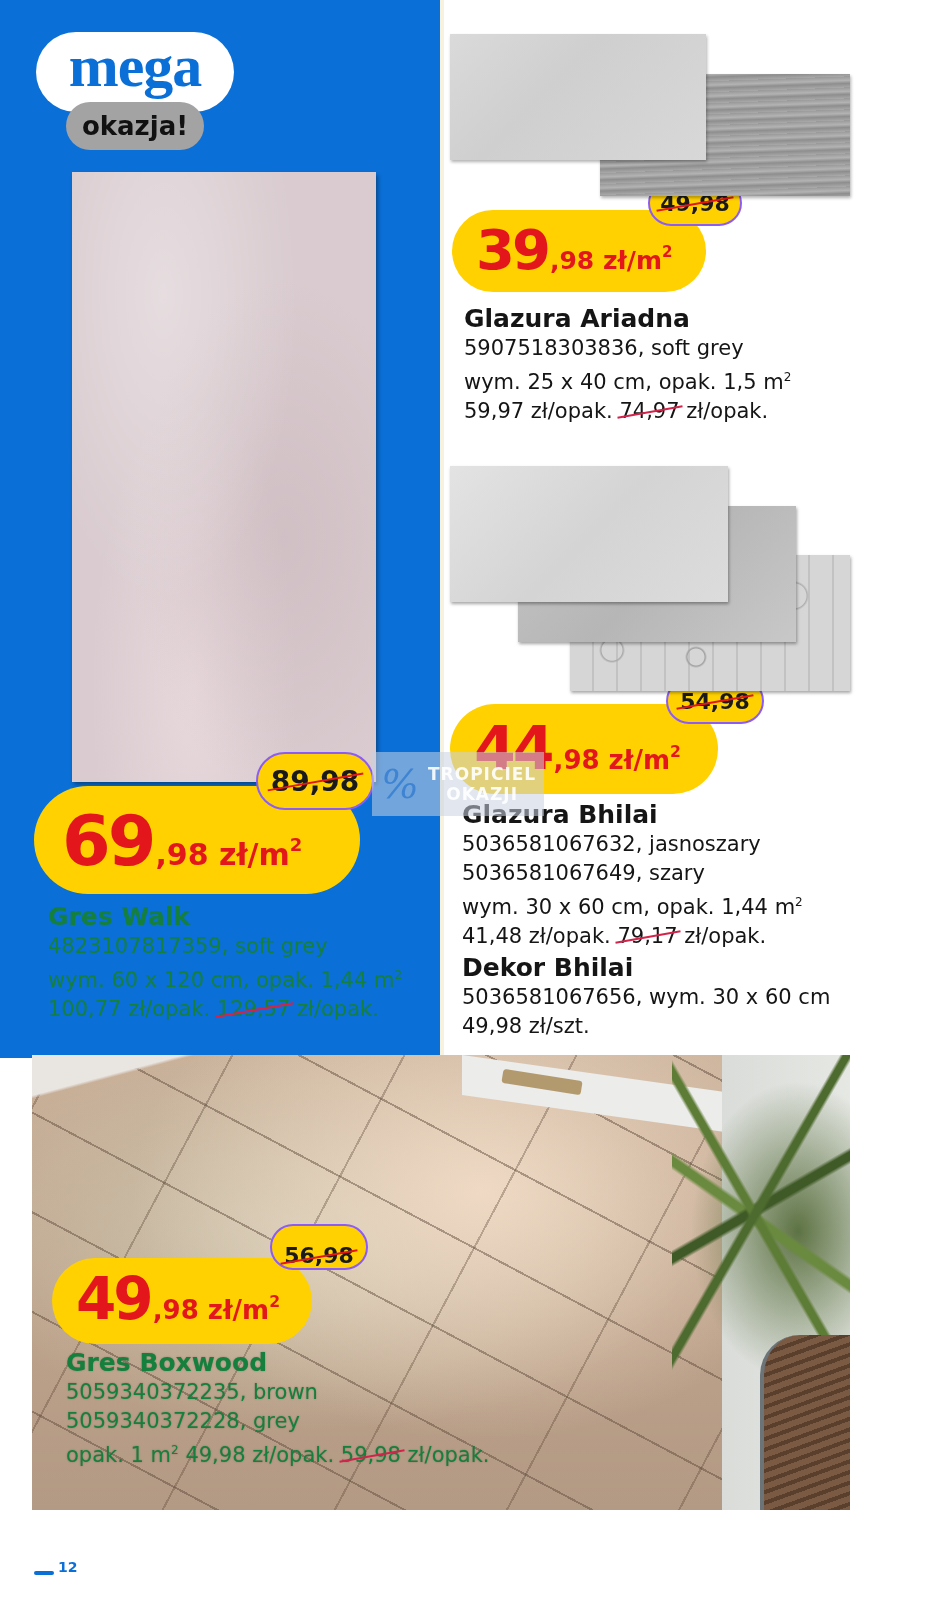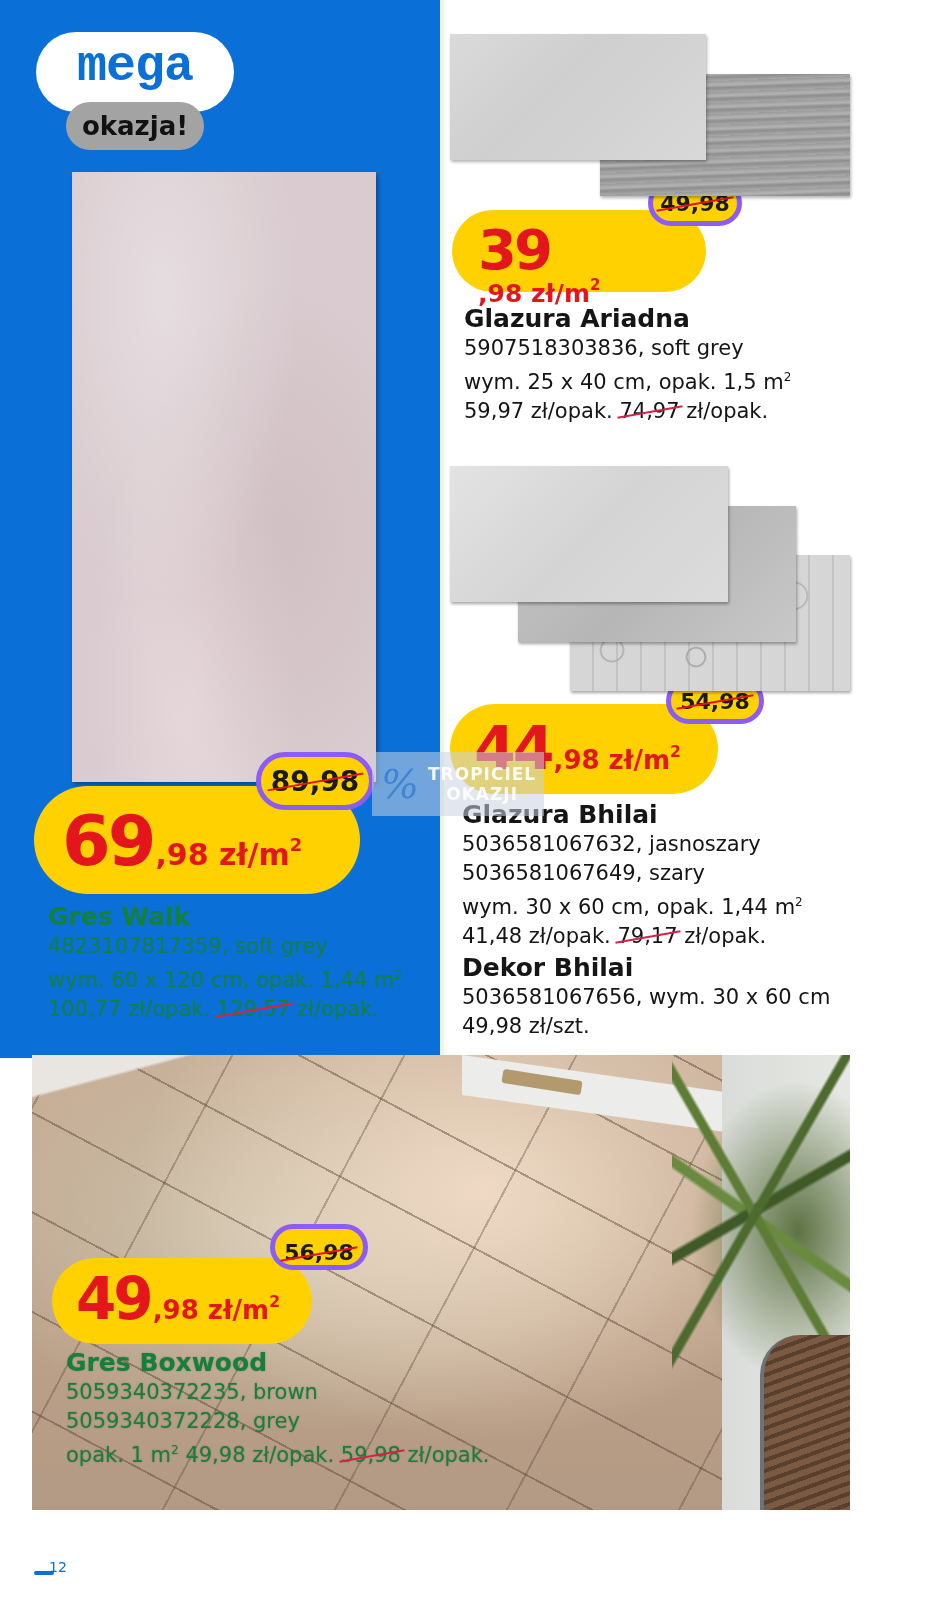--- a/index.html
+++ b/index.html
@@ -8,40 +8,40 @@
 
   .abs { position: absolute; }
 
   
   .blue-panel { left: 0; top: 0; width: 440px; height: 1058px; background: #0a6fd6; }
   .divider-strip { left: 440px; top: 0; width: 4px; height: 1058px; background: #f7f1e0; }
 
   
   .mega-pill { left: 36px; top: 32px; width: 198px; height: 80px; background: #ffffff; border-radius: 40px;
     display: flex; align-items: center; justify-content: center; }
-  .mega-text { font-family: Liberation Mono, monospace; font-weight: bold; font-size: 50px; color: #0a6fd6; letter-spacing: -1px; margin-top: -12px; }
+  .mega-text { font-family: Liberation Serif, serif; font-weight: bold; font-size: 60px; color: #0a6fd6; letter-spacing: -1px; margin-top: -12px; }
   .okazja-pill { left: 66px; top: 102px; width: 138px; height: 48px; background: #a3a3a3; border-radius: 24px;
     display: flex; align-items: center; justify-content: center; }
   .okazja-text { font-family: "DejaVu Sans", sans-serif; font-weight: bold; font-size: 26px; color: #111; }
 
   
   .tile-walk { left: 72px; top: 172px; width: 304px; height: 610px;
     background:
       radial-gradient(ellipse at 30% 20%, rgba(255,255,255,0.35), transparent 45%),
       radial-gradient(ellipse at 70% 60%, rgba(200,180,185,0.5), transparent 50%),
       radial-gradient(ellipse at 40% 85%, rgba(240,225,228,0.6), transparent 40%),
       #d9cbcf;
     box-shadow: 2px 3px 4px rgba(0,0,0,0.35); }
 
   
   .price-main { background: #ffd100; border-radius: 60px; display: flex; align-items: baseline; padding-left: 28px; }
   .price-int { font-family: "DejaVu Sans", sans-serif; font-weight: bold; color: #e3161b; letter-spacing: -3px; line-height: 1; }
   .price-rest { font-family: "DejaVu Sans", sans-serif; font-weight: bold; color: #e3161b; line-height: 1; margin-left: 2px; }
   .price-rest sup { font-size: 0.6em; vertical-align: 0.8em; }
-  .price-old { background: #ffd100; border: 5px solid #8b5cf6; border-radius: 30px; display: flex; align-items: center; justify-content: center; }
+  .price-old { background: #ffd100; border: 2px solid #8b5cf6; border-radius: 30px; display: flex; align-items: center; justify-content: center; }
   .price-old-text { font-family: "DejaVu Sans", sans-serif; font-weight: bold; color: #1a1a1a; position: relative; }
   .price-old-text::after { content: ""; position: absolute; left: -4px; right: -4px; top: 50%; height: 2px; background: #e3161b; transform: rotate(-10deg); }
 
   
   .prod-title { font-family: "DejaVu Sans", sans-serif; font-weight: bold; font-size: 25px; line-height: 30px; }
   .prod-line { font-family: "DejaVu Sans", sans-serif; font-size: 21px; line-height: 29px; white-space: nowrap; }
   .strike { position: relative; }
   .strike::after { content: ""; position: absolute; left: -2px; right: -4px; top: 52%; height: 2px; background: #d4234a; transform: rotate(-10deg); }
   .white { color: #15803d; }
   .dark { color: #151515; }
@@ -86,21 +86,21 @@
       radial-gradient(ellipse at 70% 55%, rgba(70,95,40,0.85), transparent 60%);
   }
 
   
   .watermark { left: 372px; top: 752px; width: 172px; height: 64px; background: rgba(200,210,225,0.55); display: flex; align-items: center; }
   .wm-percent { font-family: "DejaVu Serif", serif; font-size: 40px; color: rgba(10,100,200,0.5); width: 56px; text-align: center; font-style: italic; }
   .wm-text { font-family: "DejaVu Sans", sans-serif; font-weight: bold; font-size: 17px; color: rgba(255,255,255,0.9); line-height: 20px; text-align: center; letter-spacing: 1px; }
 
   
   .page-dash { left: 34px; top: 1571px; width: 20px; height: 4px; background: #0a6fd6; border-radius: 2px; }
-  .page-num { left: 49px; top: 1559px; font-family: "DejaVu Sans", sans-serif; font-weight: normal; font-size: 14px; color: #0a6fd6; }
+  .page-num { left: 58px; top: 1559px; font-family: "DejaVu Sans", sans-serif; font-weight: bold; font-size: 14px; color: #0a6fd6; }
 </style>
 </head>
 <body>
 
 <div class="abs blue-panel"></div>
 <div class="abs divider-strip"></div>
 
 <div class="abs mega-pill">
   <span class="mega-text">mega</span>
 </div>
@@ -121,21 +121,21 @@
 <div class="abs white" style="left:48px; top:902px;">
   <div class="prod-title">Gres Walk</div>
   <div class="prod-line">4823107817359, soft grey</div>
   <div class="prod-line"><span>wym. 60 x 120 cm, opak. 1,44 m</span><sup style="font-size:12px">2</sup></div>
   <div class="prod-line"><span>100,77 zł/opak. </span><span class="strike">129,57</span><span> zł/opak.</span></div>
 </div>
 
 <div class="abs tile-ariadna-1"></div>
 <div class="abs tile-ariadna-2"></div>
 
-<div class="abs price-main" style="left:452px; top:210px; width:254px; height:82px; padding-top:12px; padding-left:24px;flex-direction:column;">
+<div class="abs price-main" style="left:452px; top:210px; width:254px; height:82px; padding-top:12px; padding-left:24px;">
   <span class="price-int" style="font-size:56px;">39</span>
   <span class="price-rest" style="font-size:25px;"><span>,98 zł/m</span><sup>2</sup></span>
 </div>
 <div class="abs price-old" style="left:648px; top:180px; width:94px; height:46px;">
   <span class="price-old-text" style="font-size:22px;">49,98</span>
 </div>
 
 <div class="abs dark" style="left:464px; top:304px;">
   <div class="prod-title">Glazura Ariadna</div>
   <div class="prod-line">5907518303836, soft grey</div>

